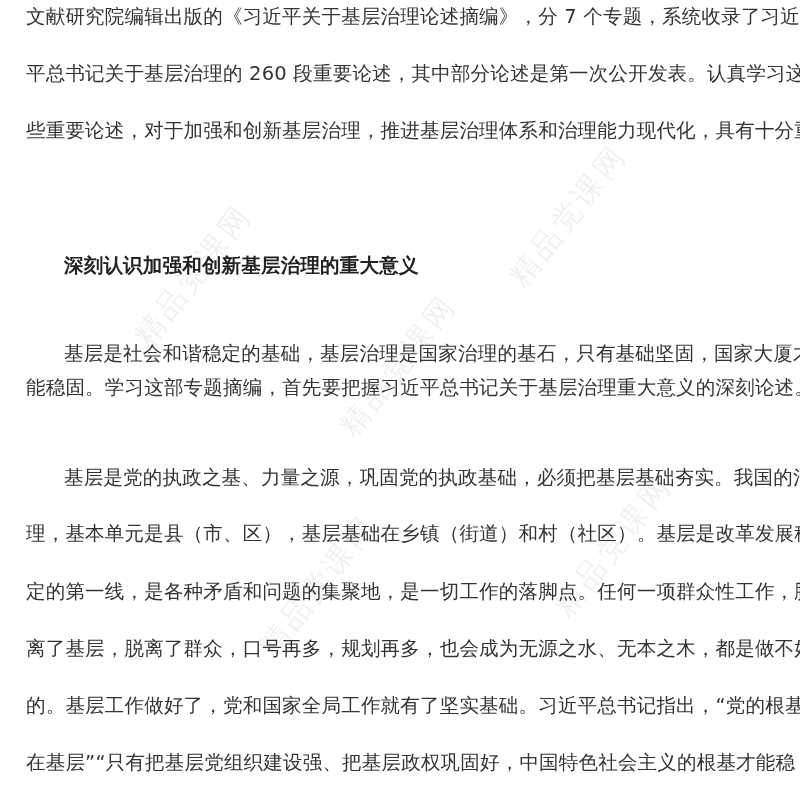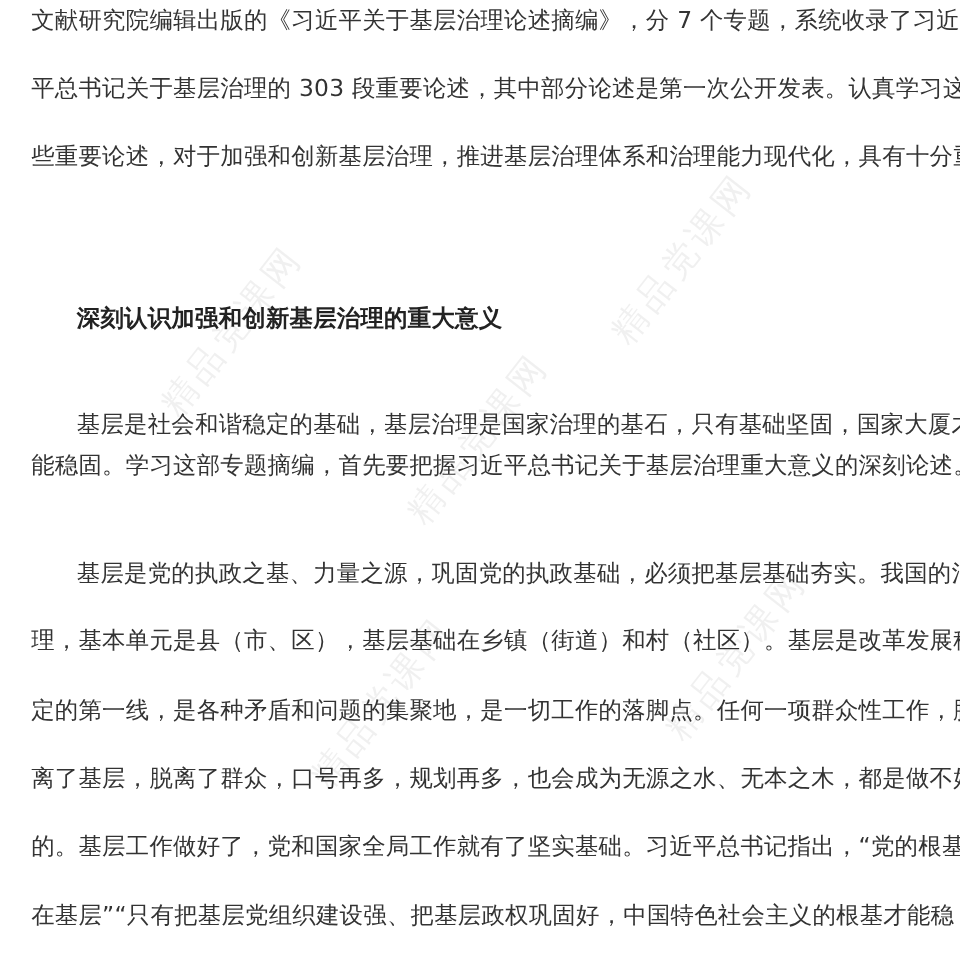--- a/index.html
+++ b/index.html
@@ -21,21 +21,21 @@
     position:absolute; font-size:30px; color:rgba(0,0,0,0.06);
     transform:rotate(-52deg); white-space:nowrap; letter-spacing:4px;
     pointer-events:none; transform-origin:left top;
   }
 </style>
 </head>
 <body>
 
 <div class="page">
   <div class="line" style="top:5px">文献研究院编辑出版的《习近平关于基层治理论述摘编》，分 7 个专题，系统收录了习近</div>
-  <div class="line" style="top:62px">平总书记关于基层治理的 303 段重要论述，其中部分论述是第一次公开发表。认真学习这</div>
+  <div class="line" style="top:62px">平总书记关于基层治理的 260 段重要论述，其中部分论述是第一次公开发表。认真学习这</div>
   <div class="line" style="top:119px">些重要论述，对于加强和创新基层治理，推进基层治理体系和治理能力现代化，具有十分重</div>
 
   <div class="line indent heading" style="top:254px">深刻认识加强和创新基层治理的重大意义</div>
 
   <div class="line indent" style="top:342px">基层是社会和谐稳定的基础，基层治理是国家治理的基石，只有基础坚固，国家大厦才</div>
   <div class="line" style="top:376px">能稳固。学习这部专题摘编，首先要把握习近平总书记关于基层治理重大意义的深刻论述。</div>
 
   <div class="line indent" style="top:466px">基层是党的执政之基、力量之源，巩固党的执政基础，必须把基层基础夯实。我国的治</div>
   <div class="line" style="top:522px">理，基本单元是县（市、区），基层基础在乡镇（街道）和村（社区）。基层是改革发展稳</div>
   <div class="line" style="top:580px">定的第一线，是各种矛盾和问题的集聚地，是一切工作的落脚点。任何一项群众性工作，脱</div>

